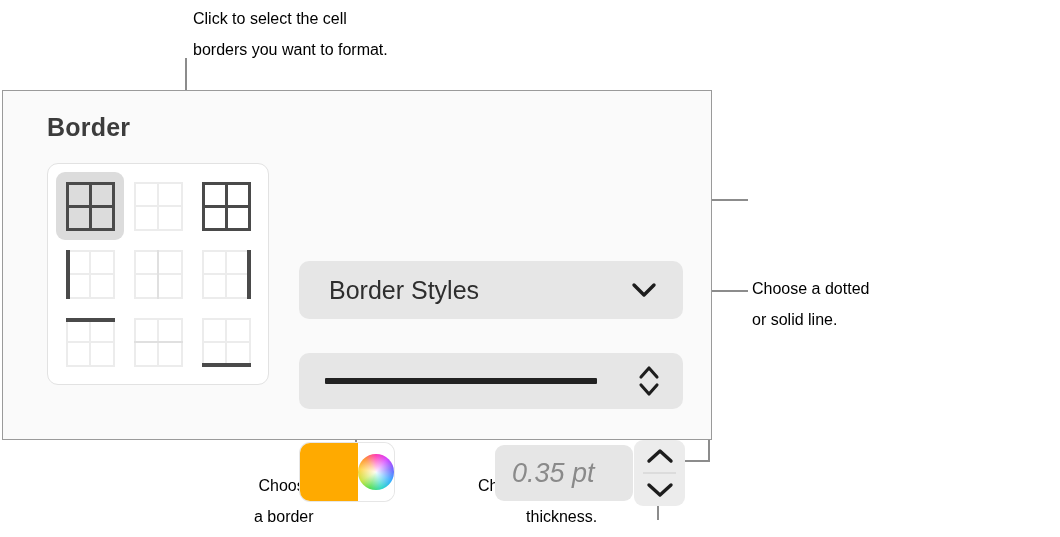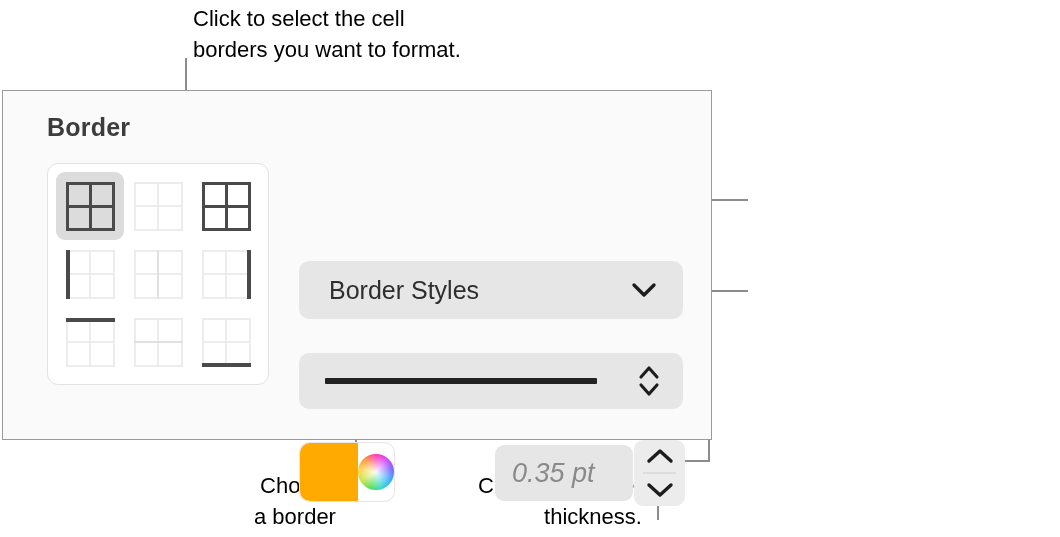--- a/index.html
+++ b/index.html
@@ -9,21 +9,21 @@
     font-family:"Liberation Sans",sans-serif;
     overflow:hidden;
     position:relative;
   }
   .stage{position:absolute;inset:0;}
 
   
   .callout{
     position:absolute;
     color:#000000;
-    font-size:22px;
+    font-size:16px;
     line-height:31px;
     white-space:pre;
     letter-spacing:0px;
   }
   #callout-top{left:193px;top:3px;}
   #callout-style{left:752px;top:185px;}
   #callout-line{left:752px;top:273px;}
   #callout-color{left:254px;top:470px;text-align:right;}
   #callout-thickness{left:478px;top:470px;text-align:right;}
 
@@ -190,20 +190,22 @@
   <div class="lead lead-v" id="lead-top"></div>
   <div class="lead lead-h" id="lead-style-h"></div>
   <div class="lead lead-h" id="lead-line-h"></div>
   <div class="lead lead-v" id="lead-color-v"></div>
   <div class="lead lead-v" id="lead-thick-v1"></div>
   <div class="lead lead-h" id="lead-thick-h"></div>
   <div class="lead lead-v" id="lead-thick-v2"></div>
 
   <div class="callout" id="callout-top">Click to select the cell
 borders you want to format.</div>
+  <div class="callout" id="callout-line">Choose a dotted
+or solid line.</div>
   <div class="callout" id="callout-color">Choose
 a border</div>
   <div class="callout" id="callout-thickness">Choose a border
 thickness.</div>
 
   <div id="panel">
 
     <div id="panel-title">Border</div>
 
     <div id="border-matrix">

